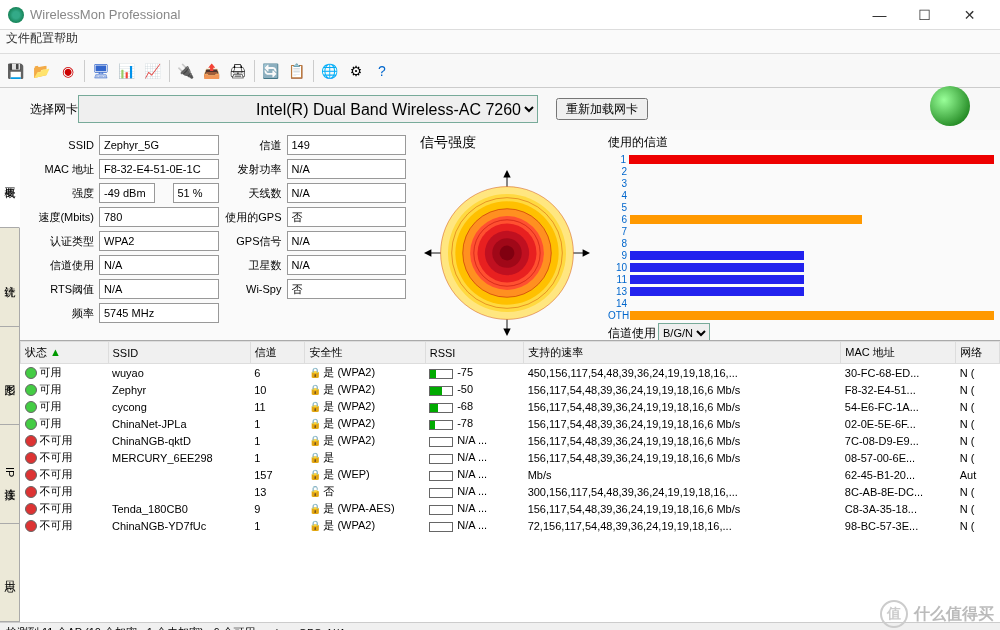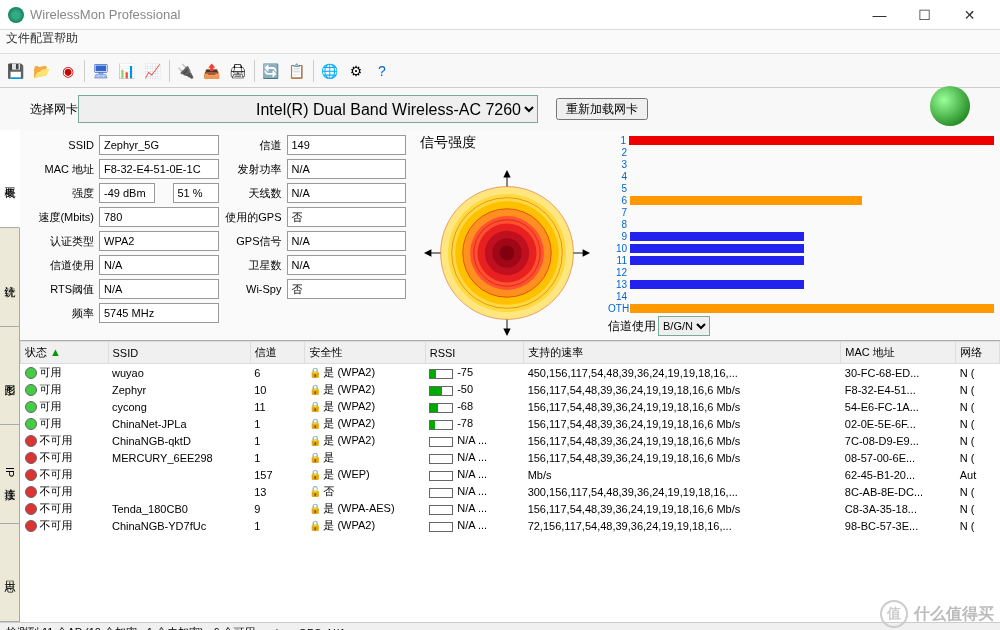--- a/index.html
+++ b/index.html
@@ -173,20 +173,21 @@
             <circle cx="90" cy="90" r="16" fill="#a00818"></circle>
           <circle cx="90" cy="90" r="8" fill="#800010"></circle>
           <circle cx="90" cy="90" r="72" fill="none" stroke="#c40" stroke-width="0.5"></circle>
           <circle cx="90" cy="90" r="60" fill="none" stroke="#c40" stroke-width="0.5"></circle>
           <circle cx="90" cy="90" r="48" fill="none" stroke="#a00" stroke-width="0.5"></circle>
           <circle cx="90" cy="90" r="36" fill="none" stroke="#a00" stroke-width="0.5"></circle>
         </svg>
       </div>
 
       <div class="channels-box">
+        <div class="lbl">使用的信道</div>
         <div class="chrows" id="chrows">
             <div class="chrow">
               <span class="n">1</span>
               <div class="bar" style="width:100%;background:#e00"></div>
             </div>
             <div class="chrow">
               <span class="n">2</span>
               <div class="bar" style="width:0%;background:#e00"></div>
             </div>
             <div class="chrow">
@@ -217,24 +218,20 @@
               <span class="n">9</span>
               <div class="bar" style="width:45%;background:#22e"></div>
             </div>
             <div class="chrow">
               <span class="n">10</span>
               <div class="bar" style="width:45%;background:#22e"></div>
             </div>
             <div class="chrow">
               <span class="n">11</span>
               <div class="bar" style="width:45%;background:#22e"></div>
-            </div>
-            <div class="chrow">
-              <span class="n">12</span>
-              <div class="bar" style="width:0%;background:#e00"></div>
             </div>
             <div class="chrow">
               <span class="n">13</span>
               <div class="bar" style="width:45%;background:#22e"></div>
             </div>
             <div class="chrow">
               <span class="n">14</span>
               <div class="bar" style="width:0%;background:#e00"></div>
             </div>
             <div class="chrow">

